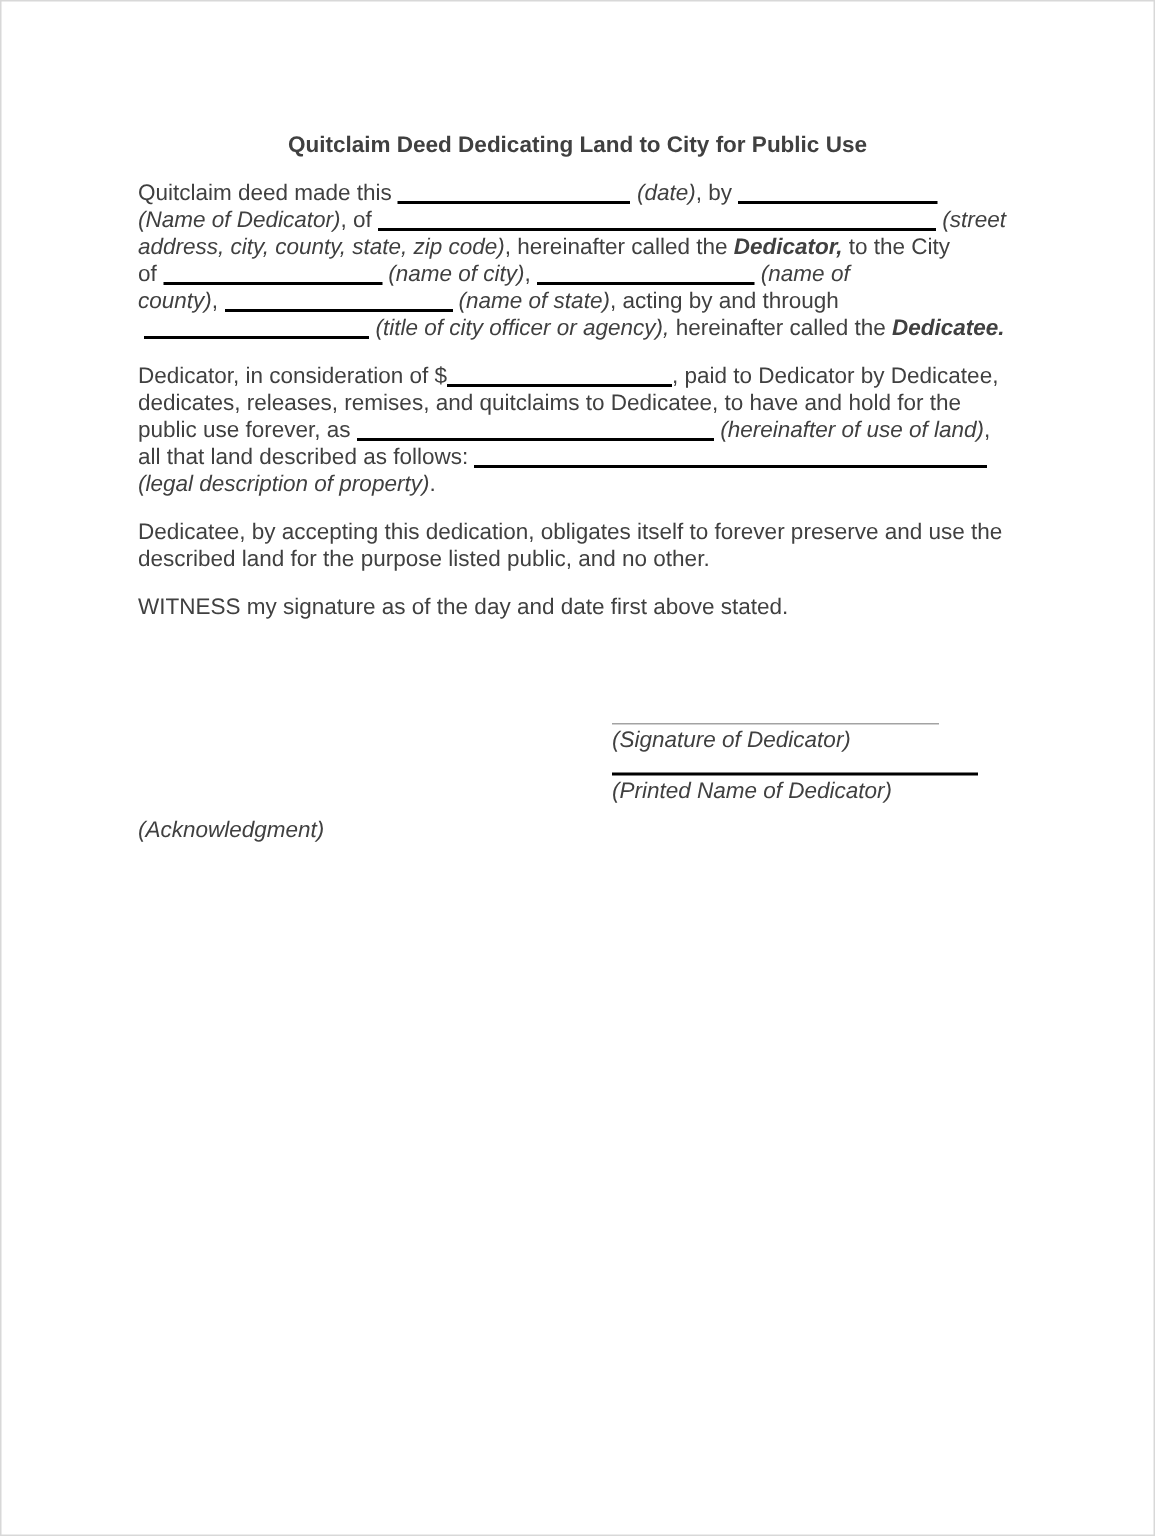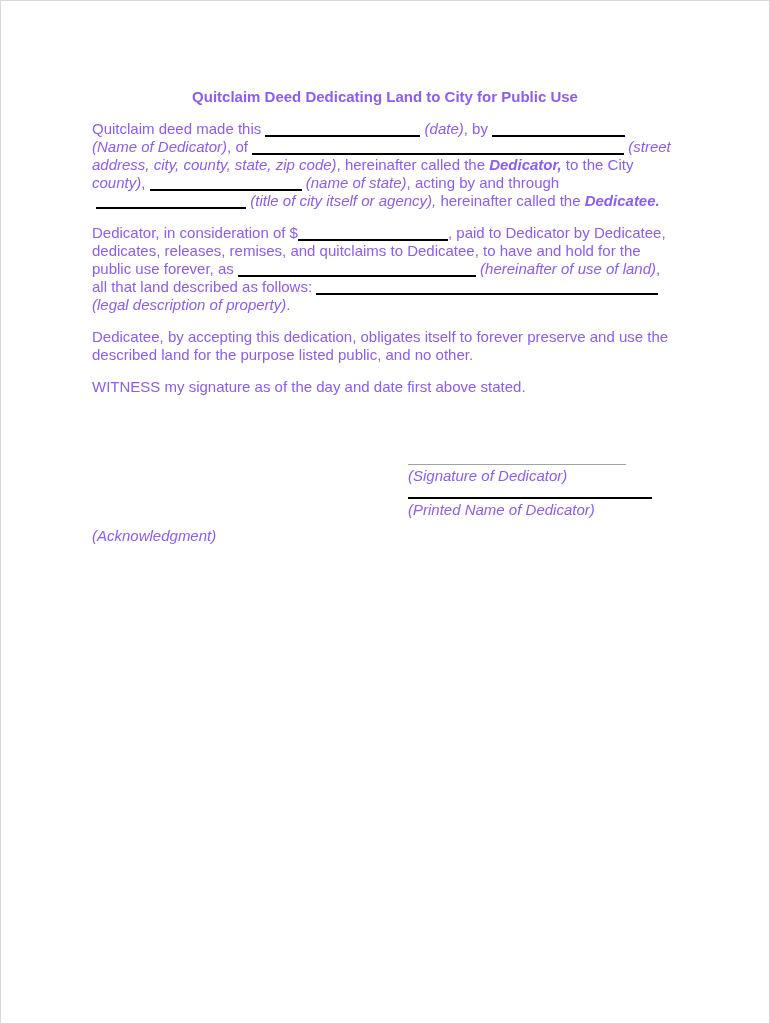--- a/index.html
+++ b/index.html
@@ -5,21 +5,21 @@
   * { box-sizing: border-box; }
   html, body { margin: 0; padding: 0; background: #ffffff; }
   .page {
     width: 770px;
     height: 1024px;
     border: 1px solid #d8d8d8;
     padding: 87px 91px 0 91px;
     font-family: "Liberation Sans", sans-serif;
     font-size: 15px;
     line-height: 18px;
-    color: #8b5cf6;
+    color: #404040;
     background: #ffffff;
     overflow: hidden;
   }
   .doc-title {
     text-align: center;
     font-weight: bold;
     margin: 0 0 14px 0;
   }
   .para { margin: 0 0 14px 0; }
   .line { white-space: pre; }
@@ -53,22 +53,23 @@
 <body>
 
 <div class="page">
 
   <div class="doc-title">Quitclaim Deed Dedicating Land to City for Public Use</div>
 
   <div class="para">
       <div class="line"><span class="">Quitclaim deed made this </span><span class="blank" style="width: 155px;"></span><span class=""> </span><span class="i">(date)</span><span class="">, by </span><span class="blank" style="width: 133px;"></span></div>
       <div class="line"><span class="i">(Name of Dedicator)</span><span class="">, of </span><span class="blank" style="width: 372px;"></span><span class=""> </span><span class="i">(street</span></div>
       <div class="line"><span class="i">address, city, county, state, zip code)</span><span class="">, hereinafter called the </span><span class="bi">Dedicator,</span><span class=""> to the City</span></div>
+      <div class="line"><span class="">of </span><span class="blank" style="width: 146px;"></span><span class=""> </span><span class="i">(name of city)</span><span class="">, </span><span class="blank" style="width: 145px;"></span><span class=""> </span><span class="i">(name of</span></div>
       <div class="line"><span class="i">county)</span><span class="">, </span><span class="blank" style="width: 152px;"></span><span class=""> </span><span class="i">(name of state)</span><span class="">, acting by and through</span></div>
-      <div class="line"><span class=""> </span><span class="blank" style="width: 150px;"></span><span class=""> </span><span class="i">(title of city itself or agency),</span><span class=""> hereinafter called the </span><span class="bi">Dedicatee.</span></div>
+      <div class="line"><span class=""> </span><span class="blank" style="width: 150px;"></span><span class=""> </span><span class="i">(title of city officer or agency),</span><span class=""> hereinafter called the </span><span class="bi">Dedicatee.</span></div>
     </div>
   <div class="para">
       <div class="line"><span class="">Dedicator, in consideration of $</span><span class="blank" style="width: 150px;"></span><span class="">, paid to Dedicator by Dedicatee,</span></div>
       <div class="line"><span class="">dedicates, releases, remises, and quitclaims to Dedicatee, to have and hold for the</span></div>
       <div class="line"><span class="">public use forever, as </span><span class="blank" style="width: 238px;"></span><span class=""> </span><span class="i">(hereinafter of use of land)</span><span class="">,</span></div>
       <div class="line"><span class="">all that land described as follows: </span><span class="blank" style="width: 342px;"></span></div>
       <div class="line"><span class="i">(legal description of property)</span><span class="">.</span></div>
     </div>
   <div class="para">
       <div class="line"><span class="">Dedicatee, by accepting this dedication, obligates itself to forever preserve and use the</span></div>

